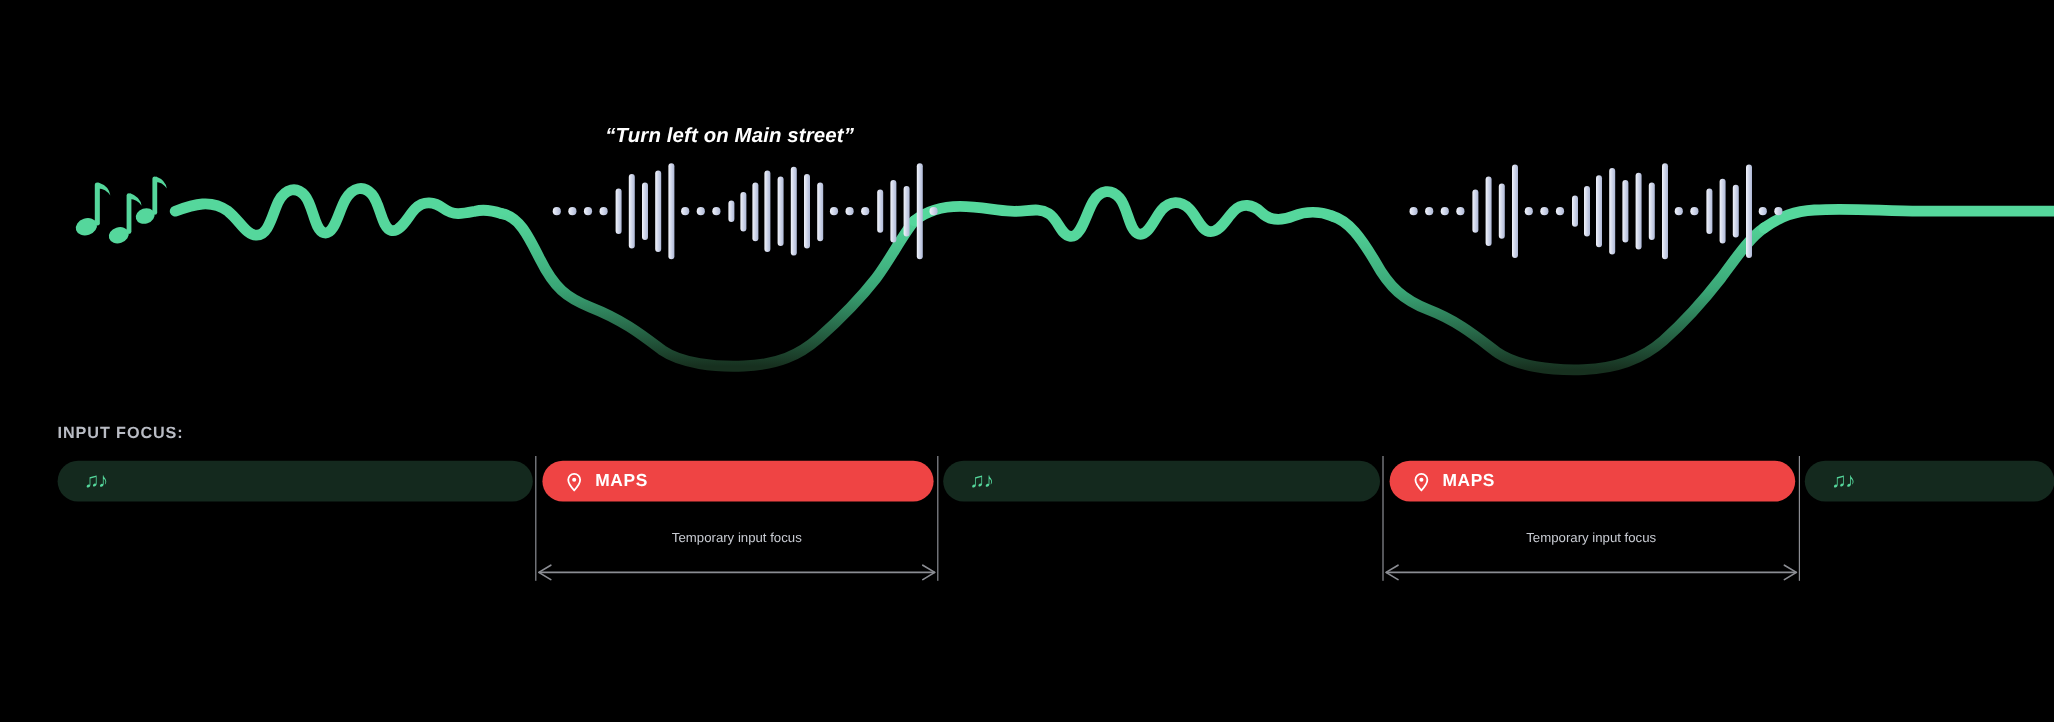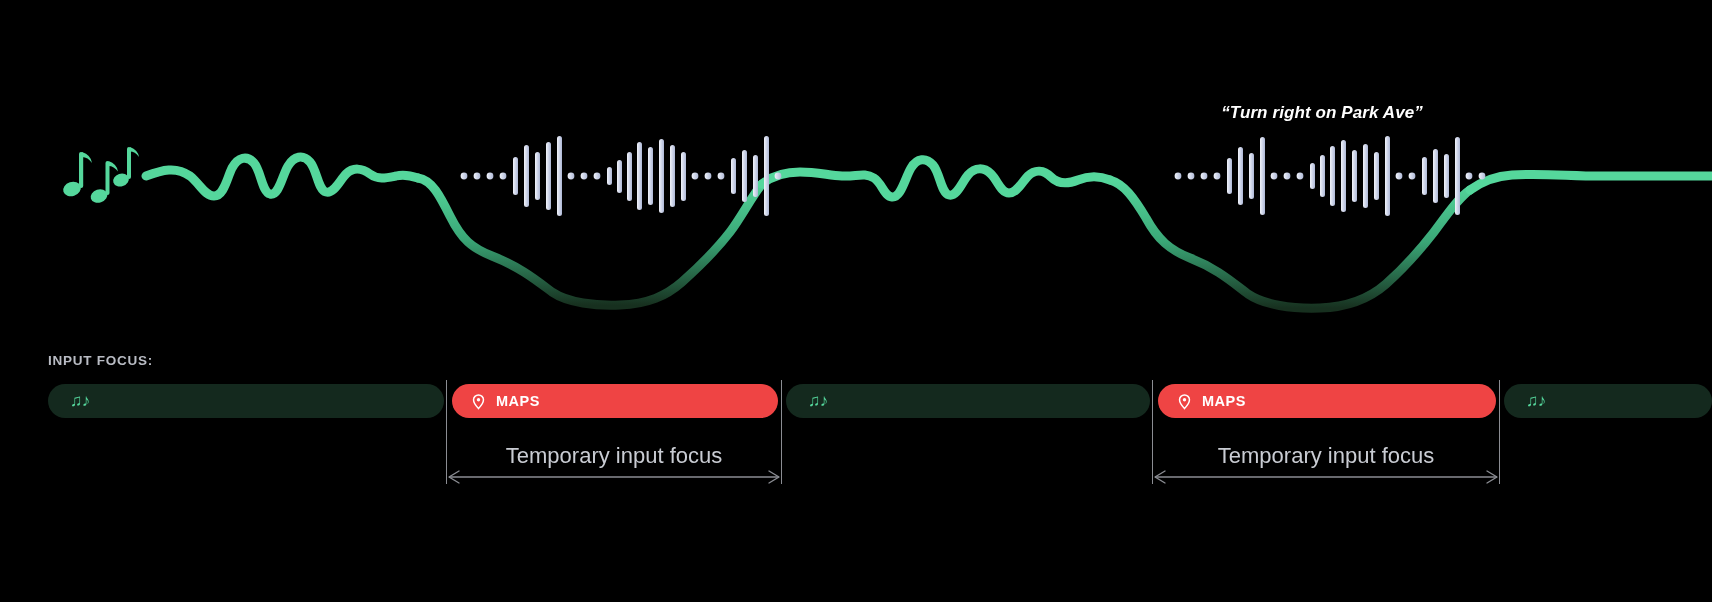--- a/index.html
+++ b/index.html
@@ -70,21 +70,21 @@
     background:#8b8d93;
   }
 
   .span-anno{position:absolute;}
   .span-anno .span-text{
     position:absolute;
     left:0;right:0;
     top:0;
     text-align:center;
     color:#c9ccd3;
-    font-size:22px;
+    font-size:11px;
     white-space:nowrap;
   }
   .span-anno .span-arrow{position:absolute;left:0;top:26px;}
 </style>
 </head>
 <body>
 
 <div id="stage">
 
   <div id="wave-area">
@@ -228,21 +228,21 @@
         <circle cx="1412" cy="176" r="3.4"></circle>
         <rect x="1422" y="157" width="5" height="38" rx="2.5"></rect>
         <rect x="1433" y="149" width="5" height="54" rx="2.5"></rect>
         <rect x="1444" y="154" width="5" height="44" rx="2.5"></rect>
         <rect x="1455" y="137" width="5" height="78" rx="2.5"></rect>
         <circle cx="1469" cy="176" r="3.4"></circle>
         <circle cx="1482" cy="176" r="3.4"></circle>
       </g>
     </svg>
 
-    <div class="caption" id="caption-1" style="left: 1022px; top: 103px; width: 600px;">“Turn right on Park Ave”</div>
+    <div class="caption" id="caption-0" style="left: 308px; top: 103px; width: 600px;">“Turn left on Main street”</div>
   </div>
 
   <div id="focus-label">INPUT FOCUS:</div>
 
   <div id="timeline-root">
       <div class="pill music" style="left: 48px; top: 384px; width: 396px;">
         <span class="note-glyph">♫♪</span>
       </div>
       <div class="pill maps" style="left: 452px; top: 384px; width: 326px;">
         <span>

